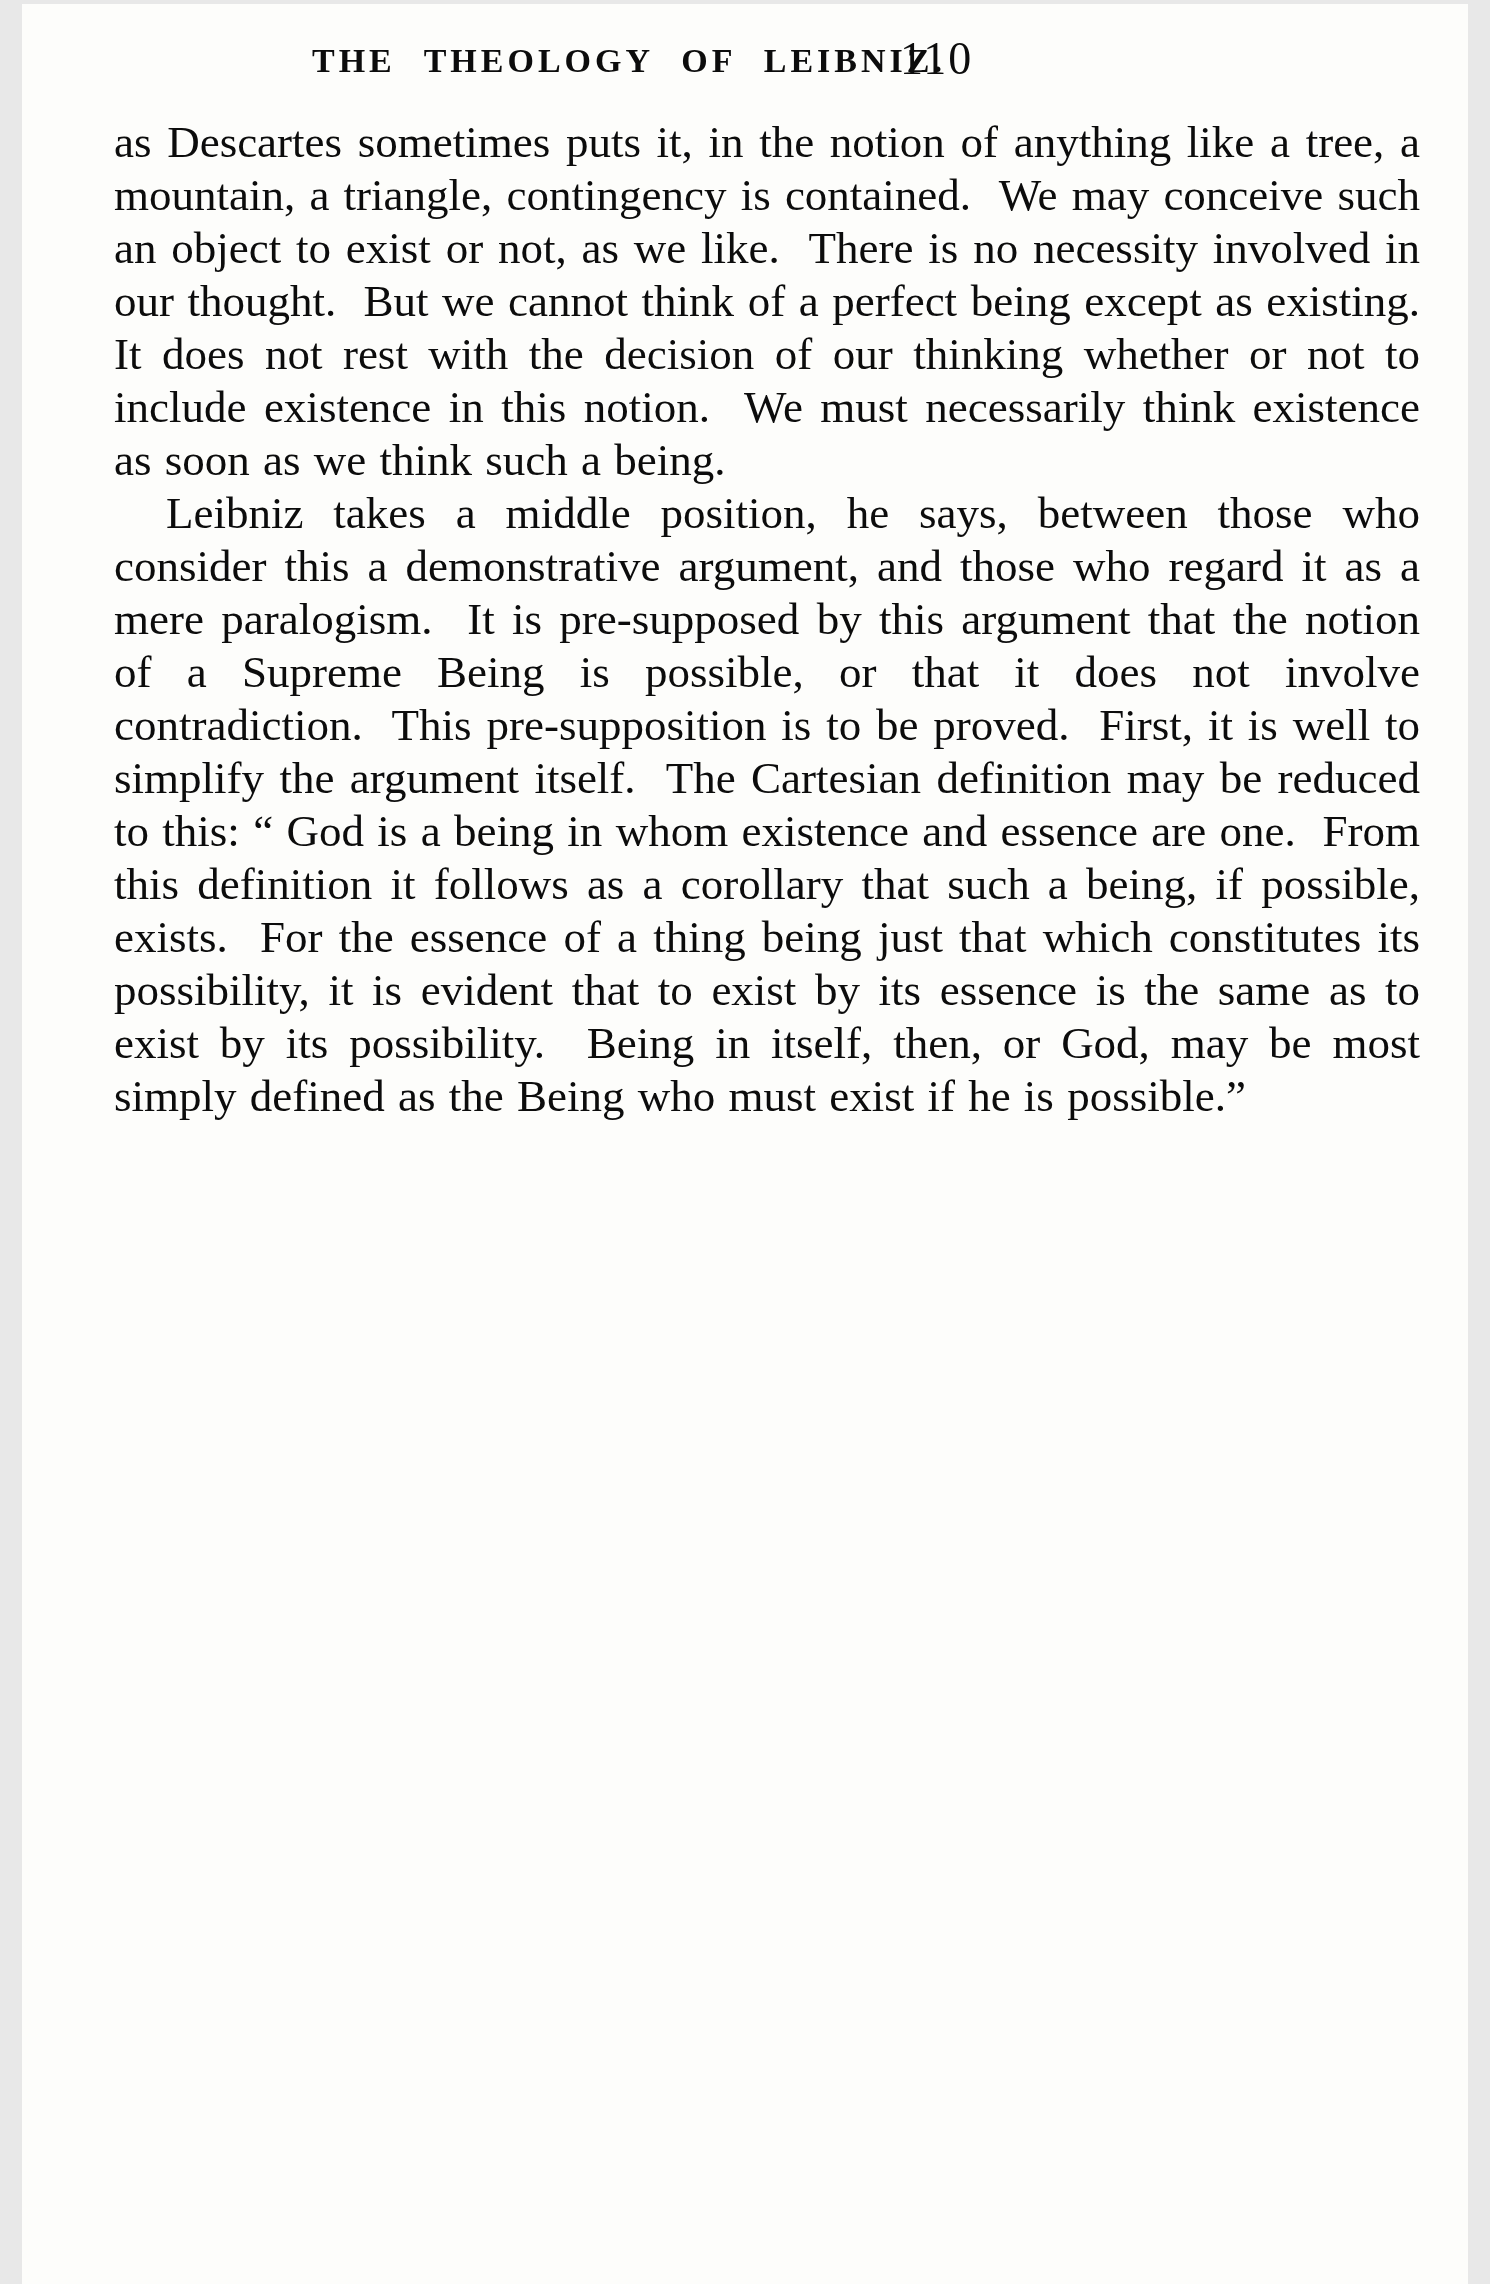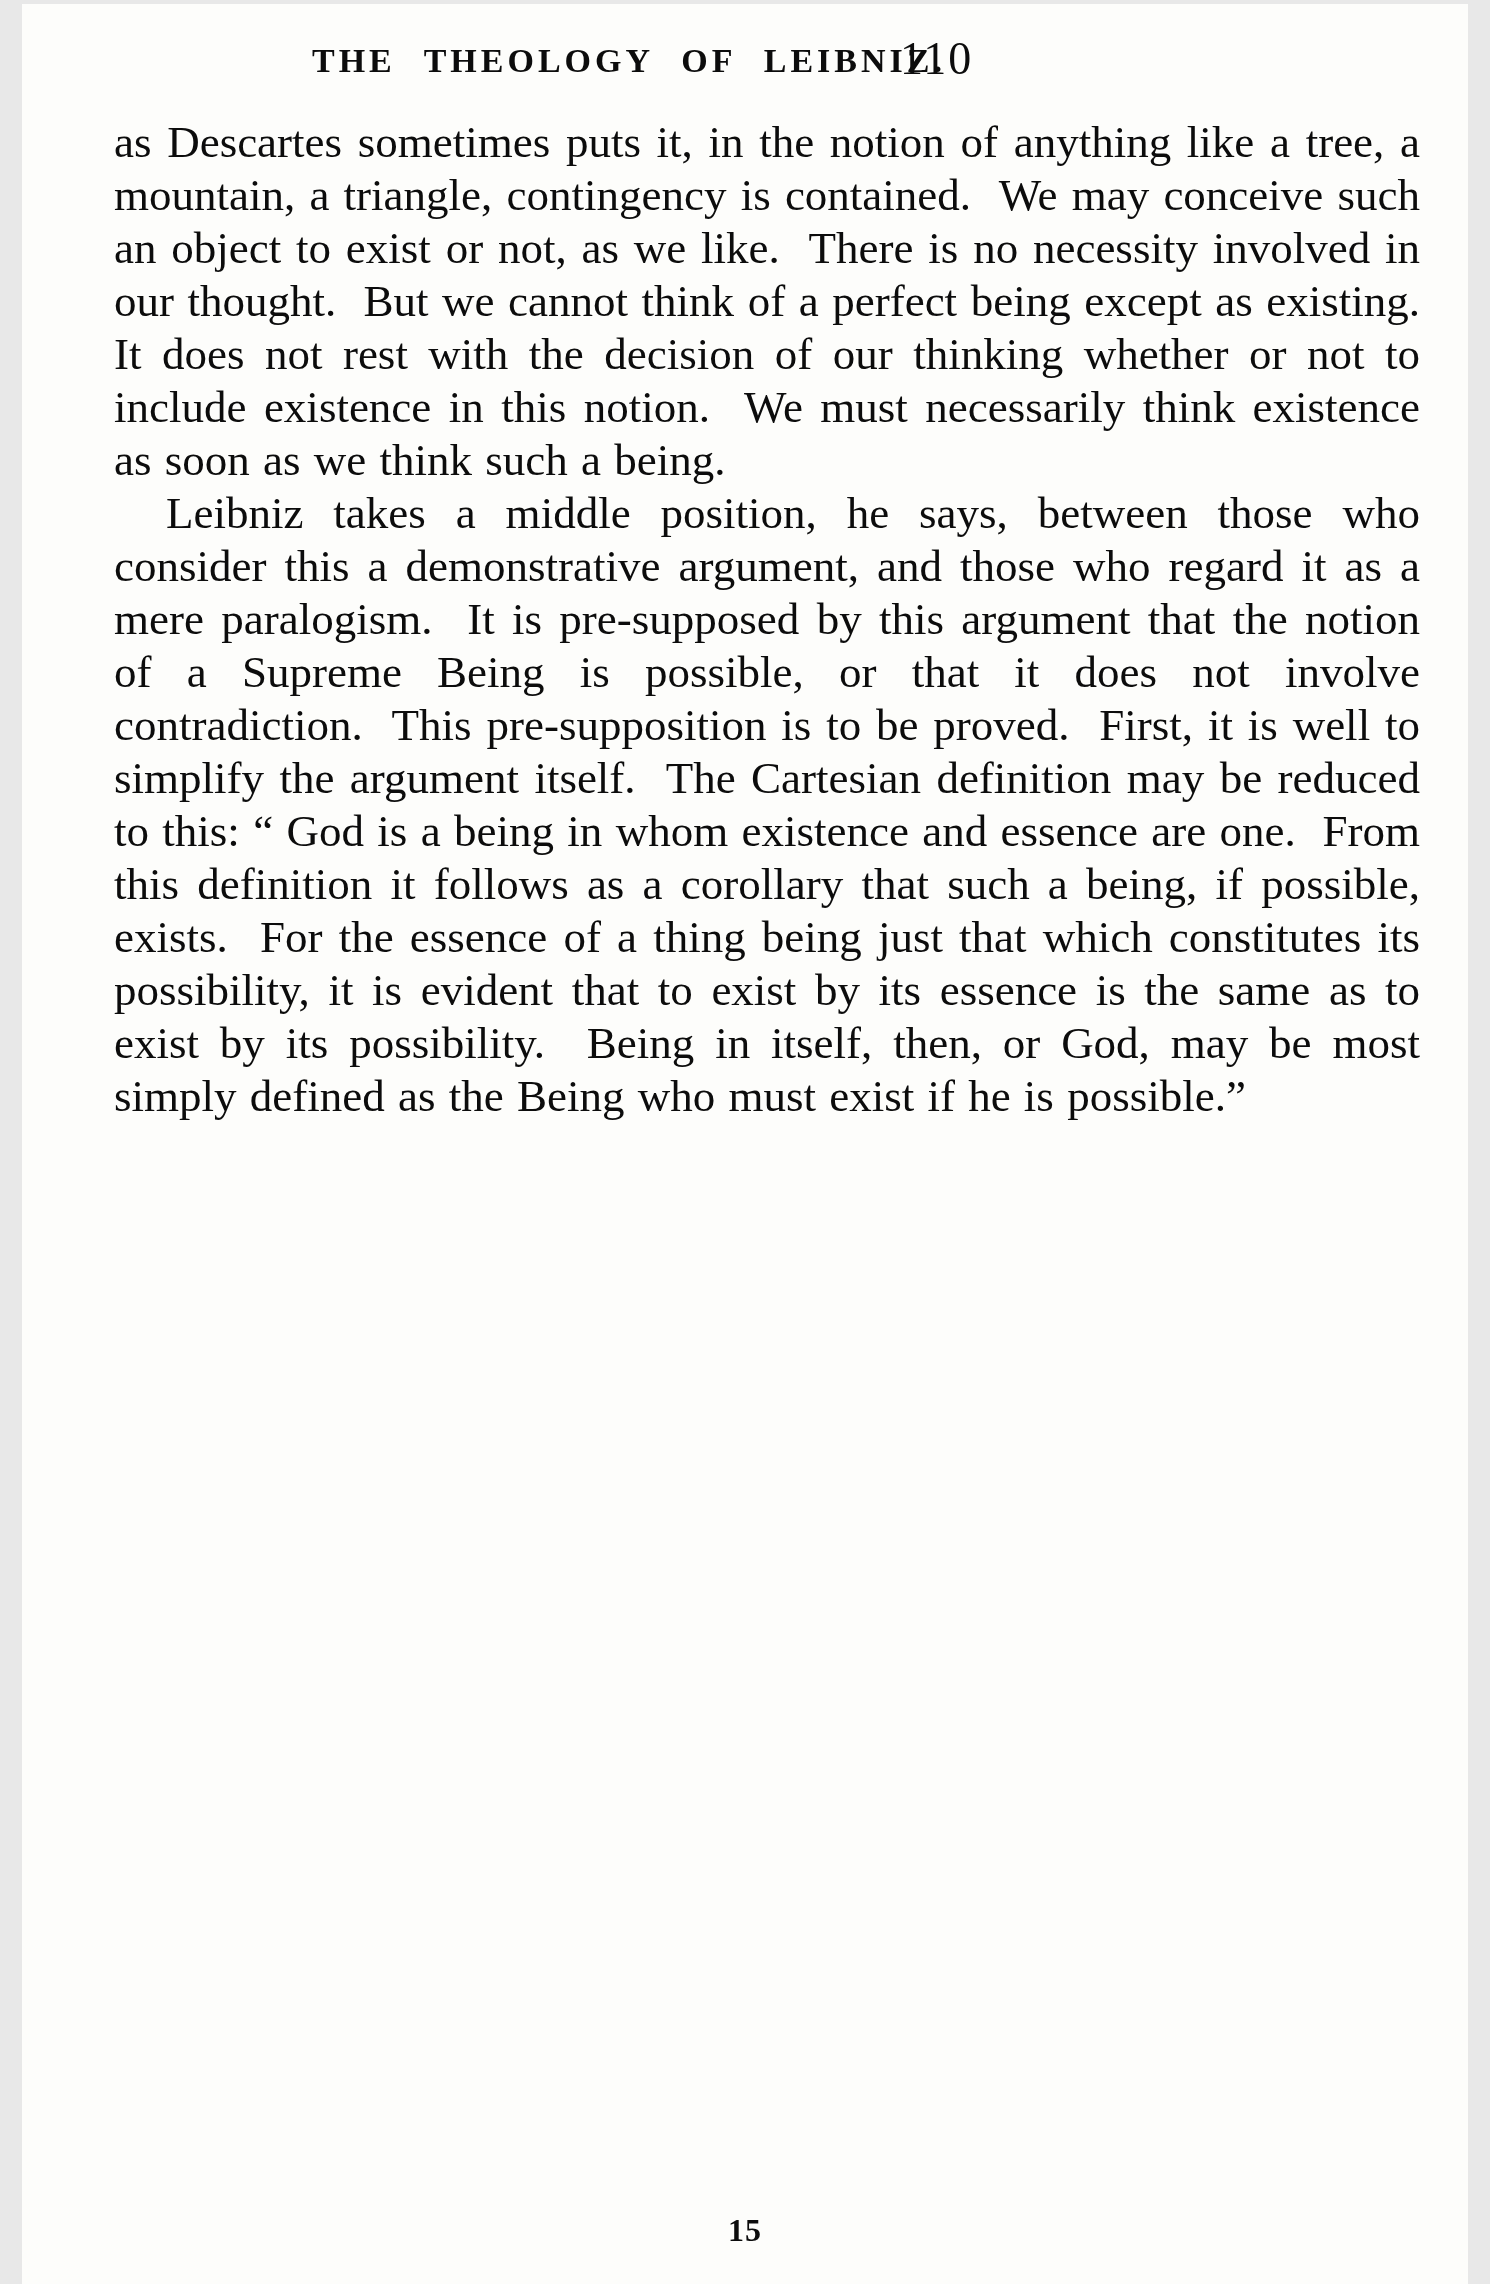--- a/index.html
+++ b/index.html
@@ -84,17 +84,14 @@
   <header class="page-header">
     <h1 class="running-title">THE THEOLOGY OF LEIBNIZ.</h1>
     <div class="page-number">110</div>
   </header>
 
   <main class="page-body">
     <p>as Descartes sometimes puts it, in the notion of anything like a tree, a mountain, a triangle, contingency is contained.  We may conceive such an object to exist or not, as we like.  There is no necessity involved in our thought.  But we cannot think of a perfect being except as existing.  It does not rest with the decision of our thinking whether or not to include existence in this notion.  We must necessarily think existence as soon as we think such a being.</p>
     <p class="indent">Leibniz takes a middle position, he says, between those who consider this a demonstrative argument, and those who regard it as a mere paralogism.  It is pre-supposed by this argument that the notion of a Supreme Being is possible, or that it does not involve contradiction.  This pre-supposition is to be proved.  First, it is well to simplify the argument itself.  The Cartesian definition may be reduced to this: “ God is a being in whom existence and essence are one.  From this definition it follows as a corollary that such a being, if possible, exists.  For the essence of a thing being just that which constitutes its possibility, it is evident that to exist by its essence is the same as to exist by its possibility.  Being in itself, then, or God, may be most simply defined as the Being who must exist if he is possible.”</p>
   </main>
 
-  <footer class="page-footer">
-    <div class="signature-mark">15</div>
-  </footer>
 
 </div>
 
 </body></html>

